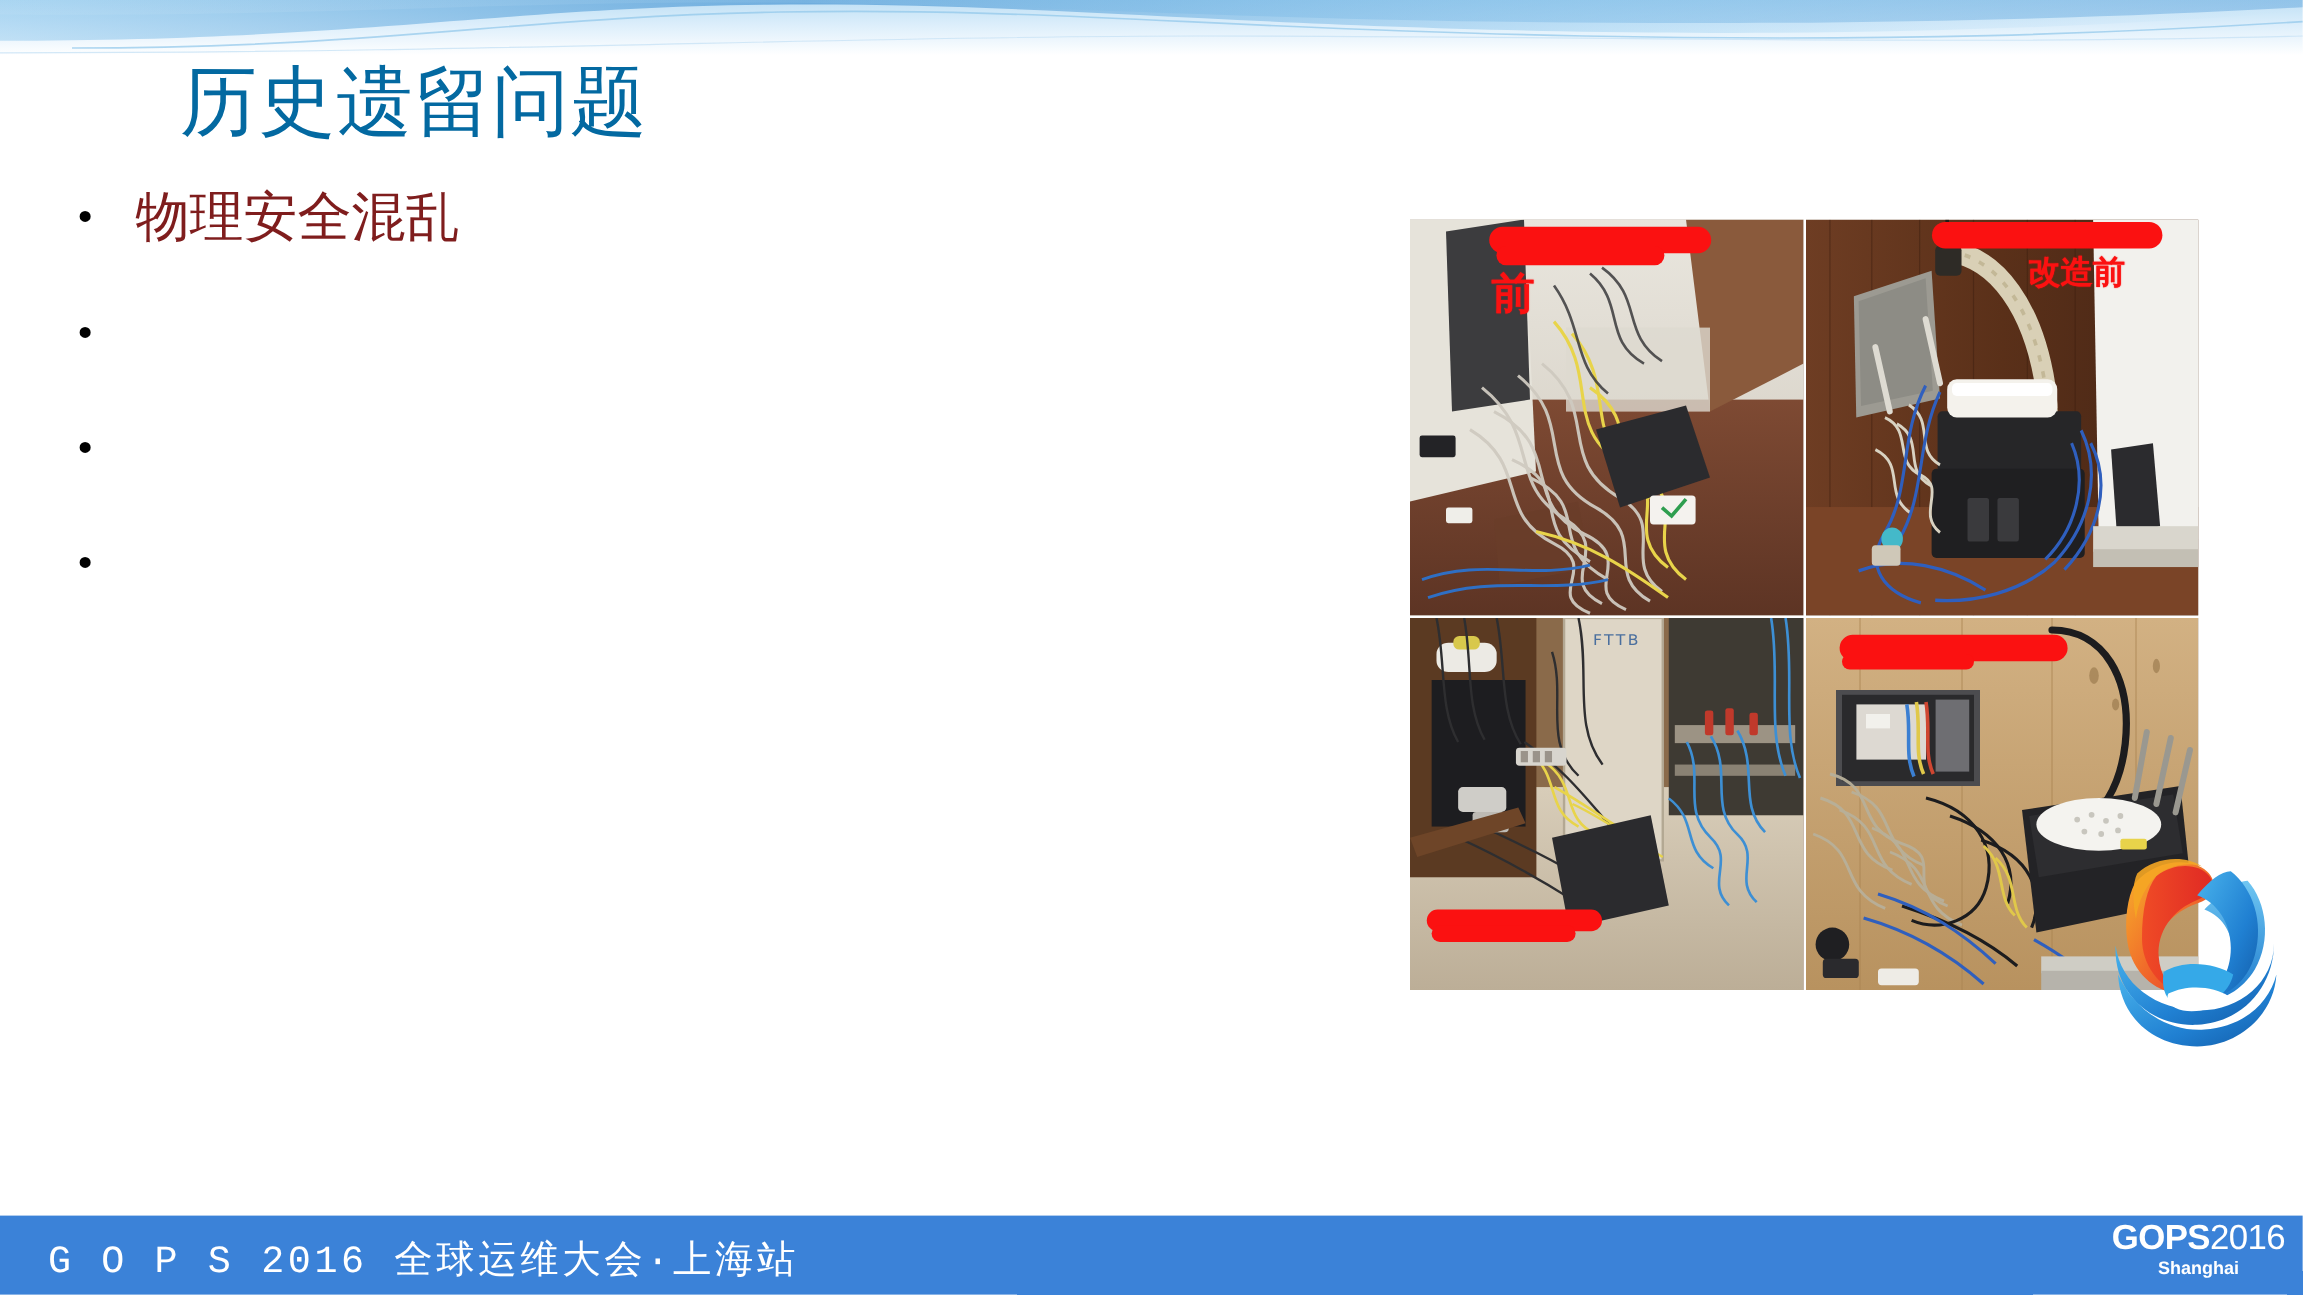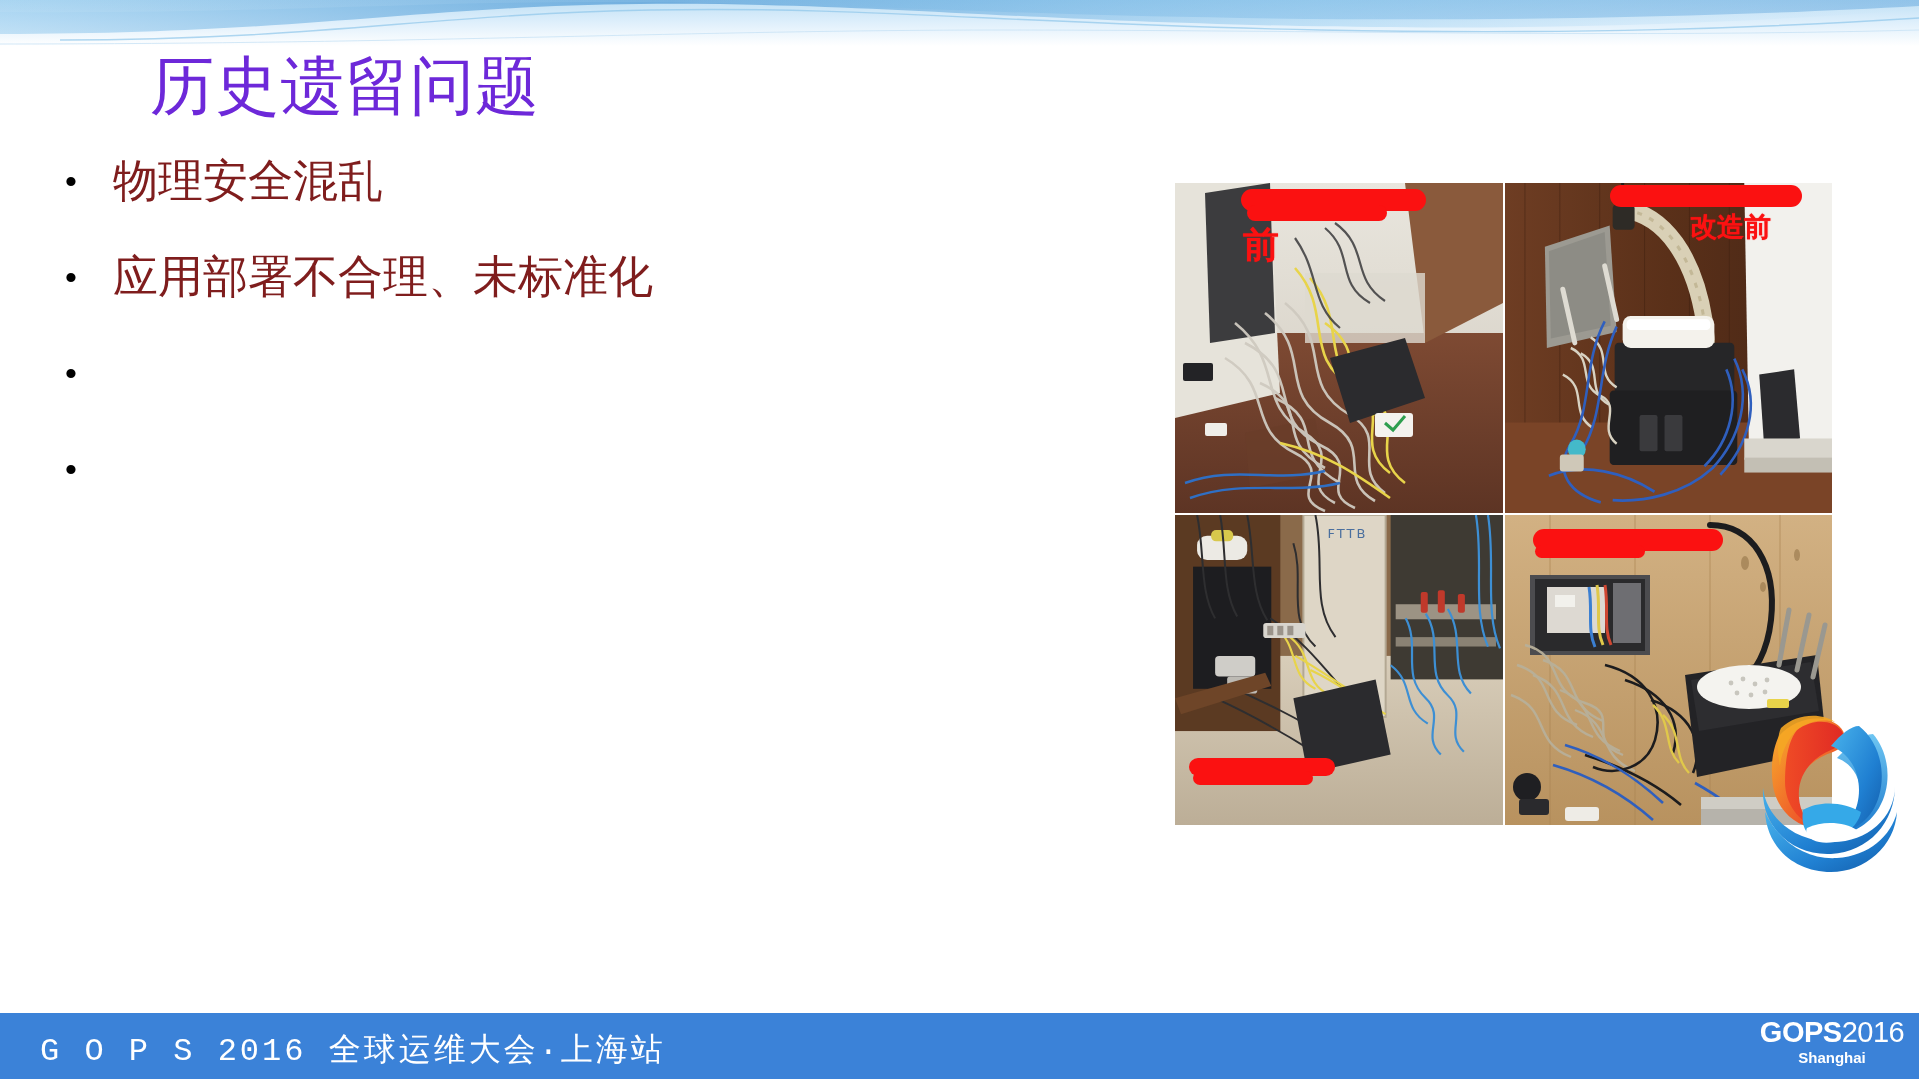--- a/index.html
+++ b/index.html
@@ -13,21 +13,21 @@
   
   .banner{
     position:absolute;left:0;top:0;width:1919px;height:46px;
     overflow:hidden;
   }
   .banner svg{display:block;width:1919px;height:46px;}
 
   
   .title{
     position:absolute;left:150px;top:54px;
-    font-size:64px;line-height:1.0;color:#6d28d9;
+    font-size:64px;line-height:1.0;color:#0369a1;
     letter-spacing:1px;white-space:nowrap;
     font-family:"DejaVu Sans","Liberation Sans",sans-serif;
   }
 
   
   .bullets{
     position:absolute;left:55px;top:148px;width:1060px;
   }
   .bullet-row{
     display:flex;align-items:flex-start;
@@ -129,21 +129,20 @@
 
 <div class="title">历史遗留问题</div>
 
 <div class="bullets">
   <div class="bullet-row">
     <span class="bullet-dot">•</span>
     <span class="bullet-text">物理安全混乱</span>
   </div>
   <div class="bullet-row">
     <span class="bullet-dot">•</span>
-    <span class="bullet-text">应用部署不合理、未标准化</span>
   </div>
   <div class="bullet-row">
     <span class="bullet-dot">•</span>
   </div>
   <div class="bullet-row">
     <span class="bullet-dot">•</span>
   </div>
 </div>
 
 <div class="collage">

